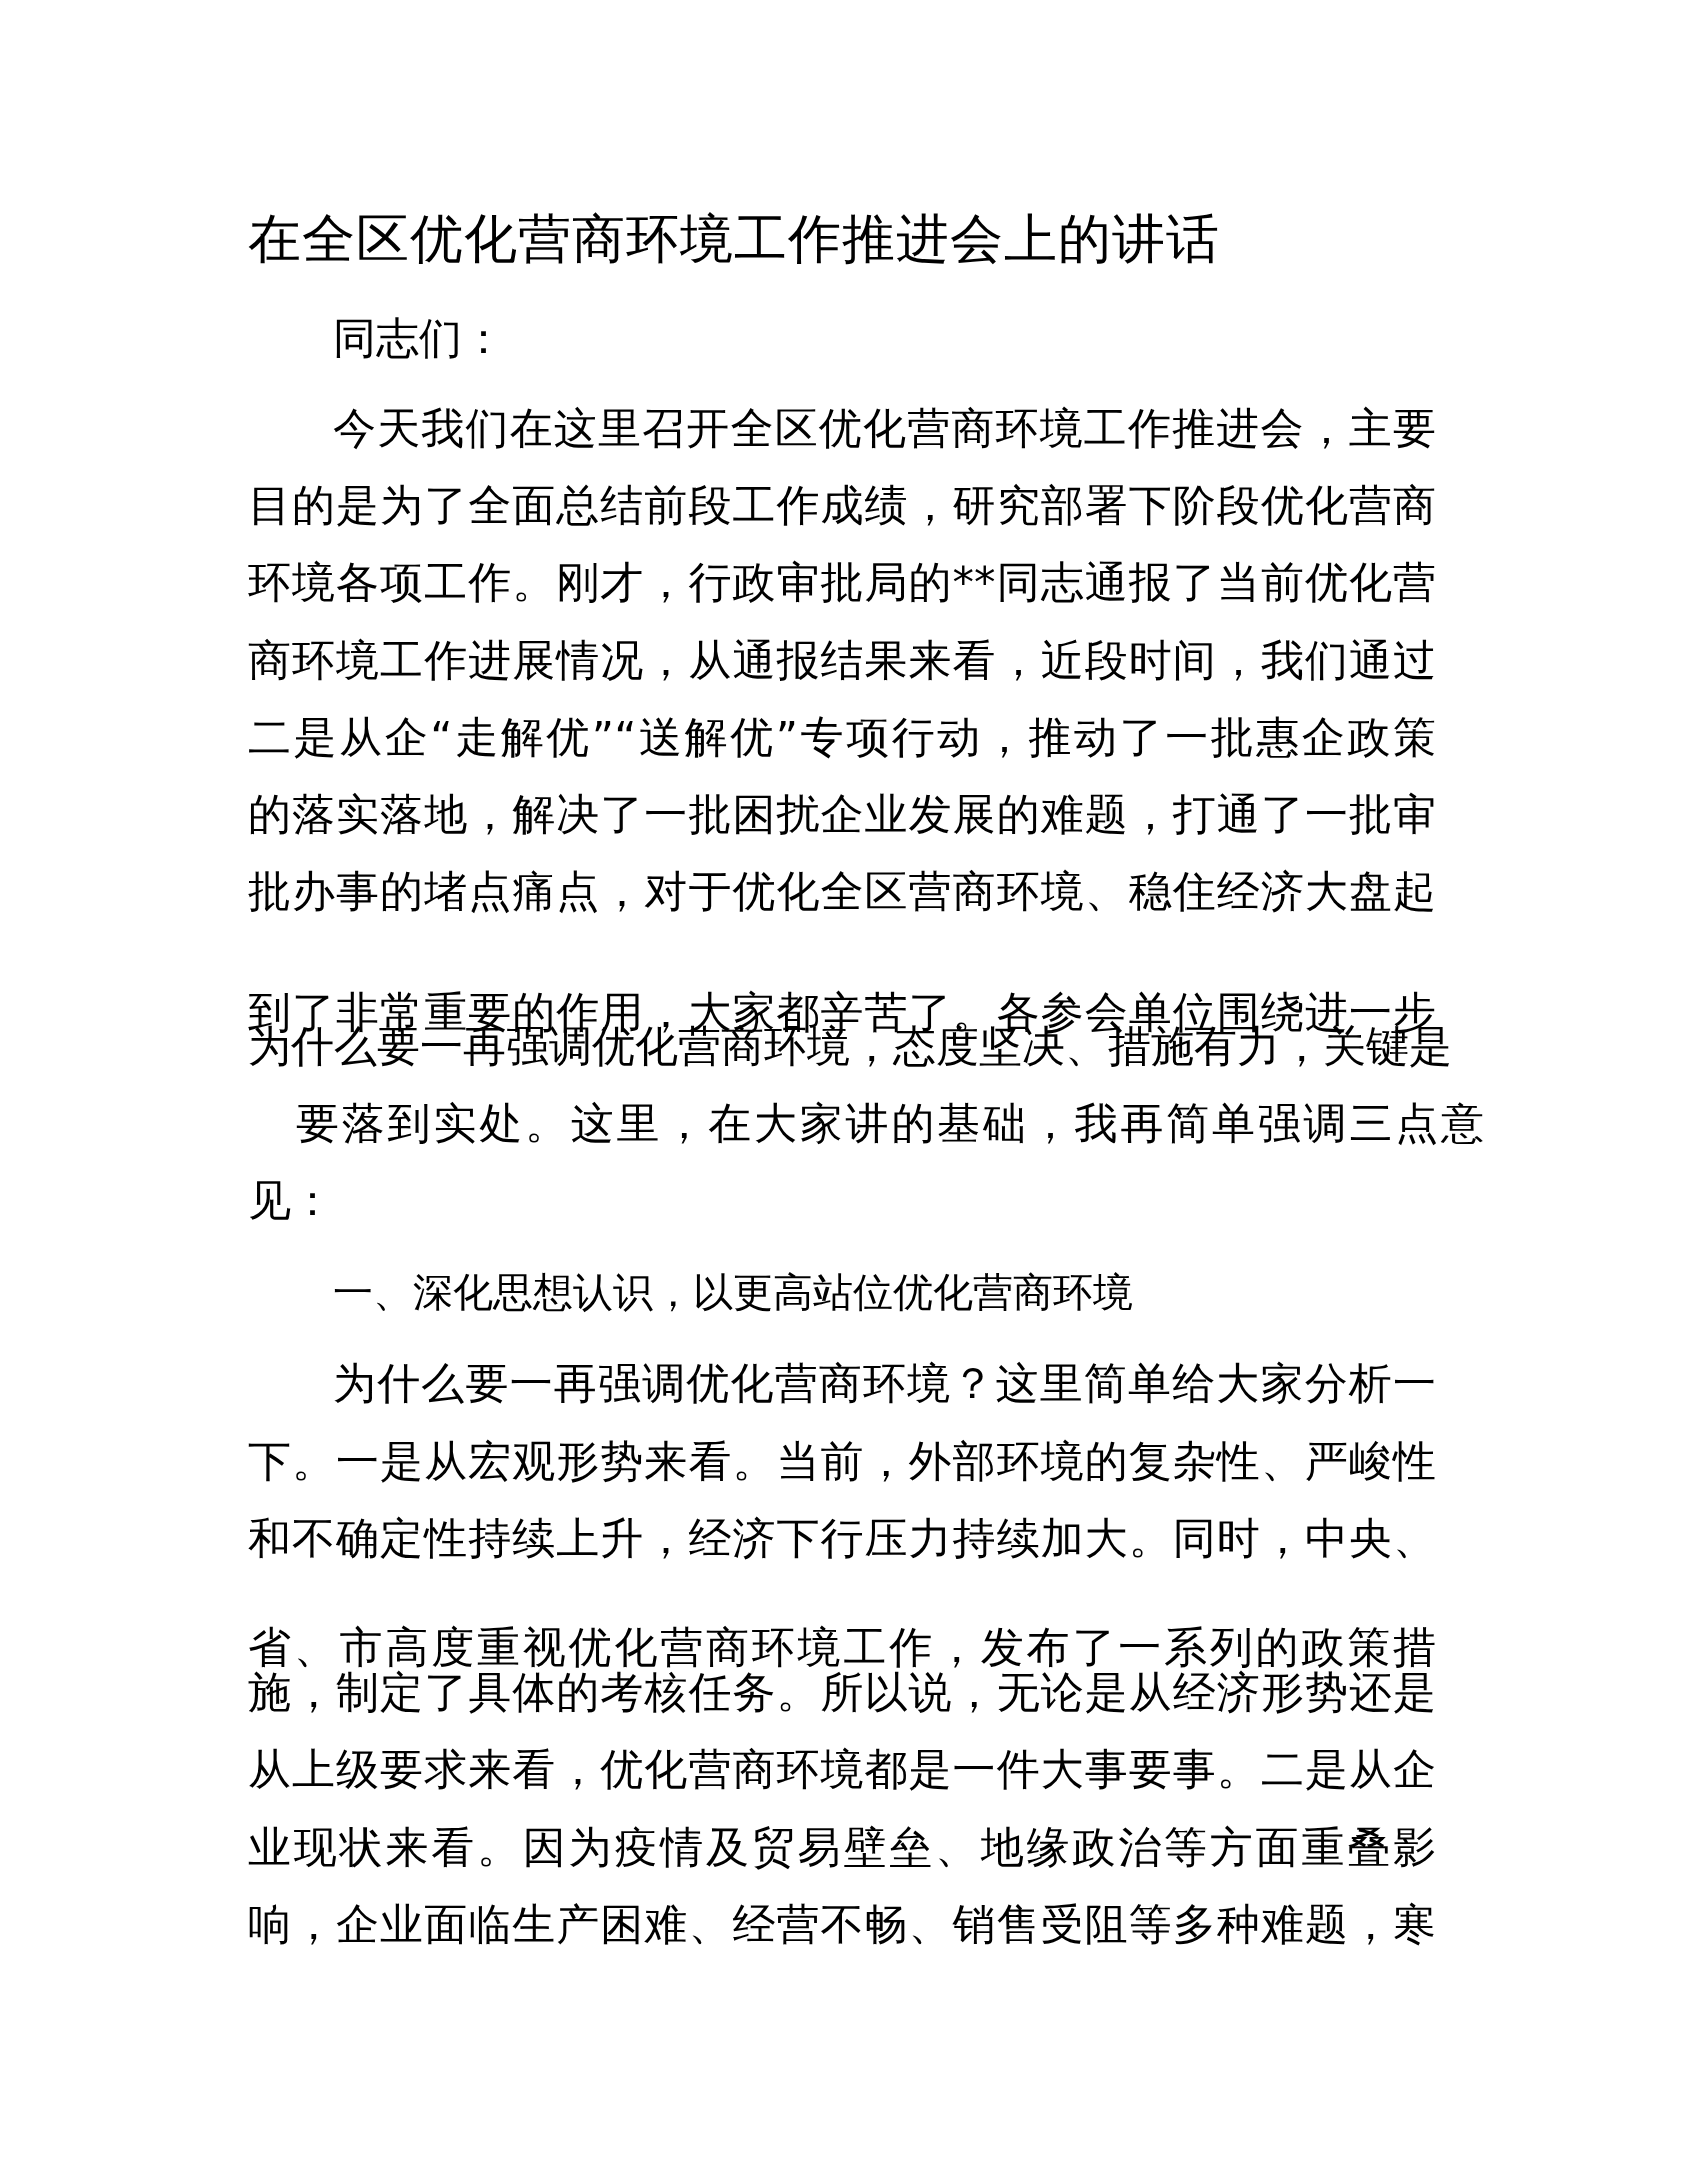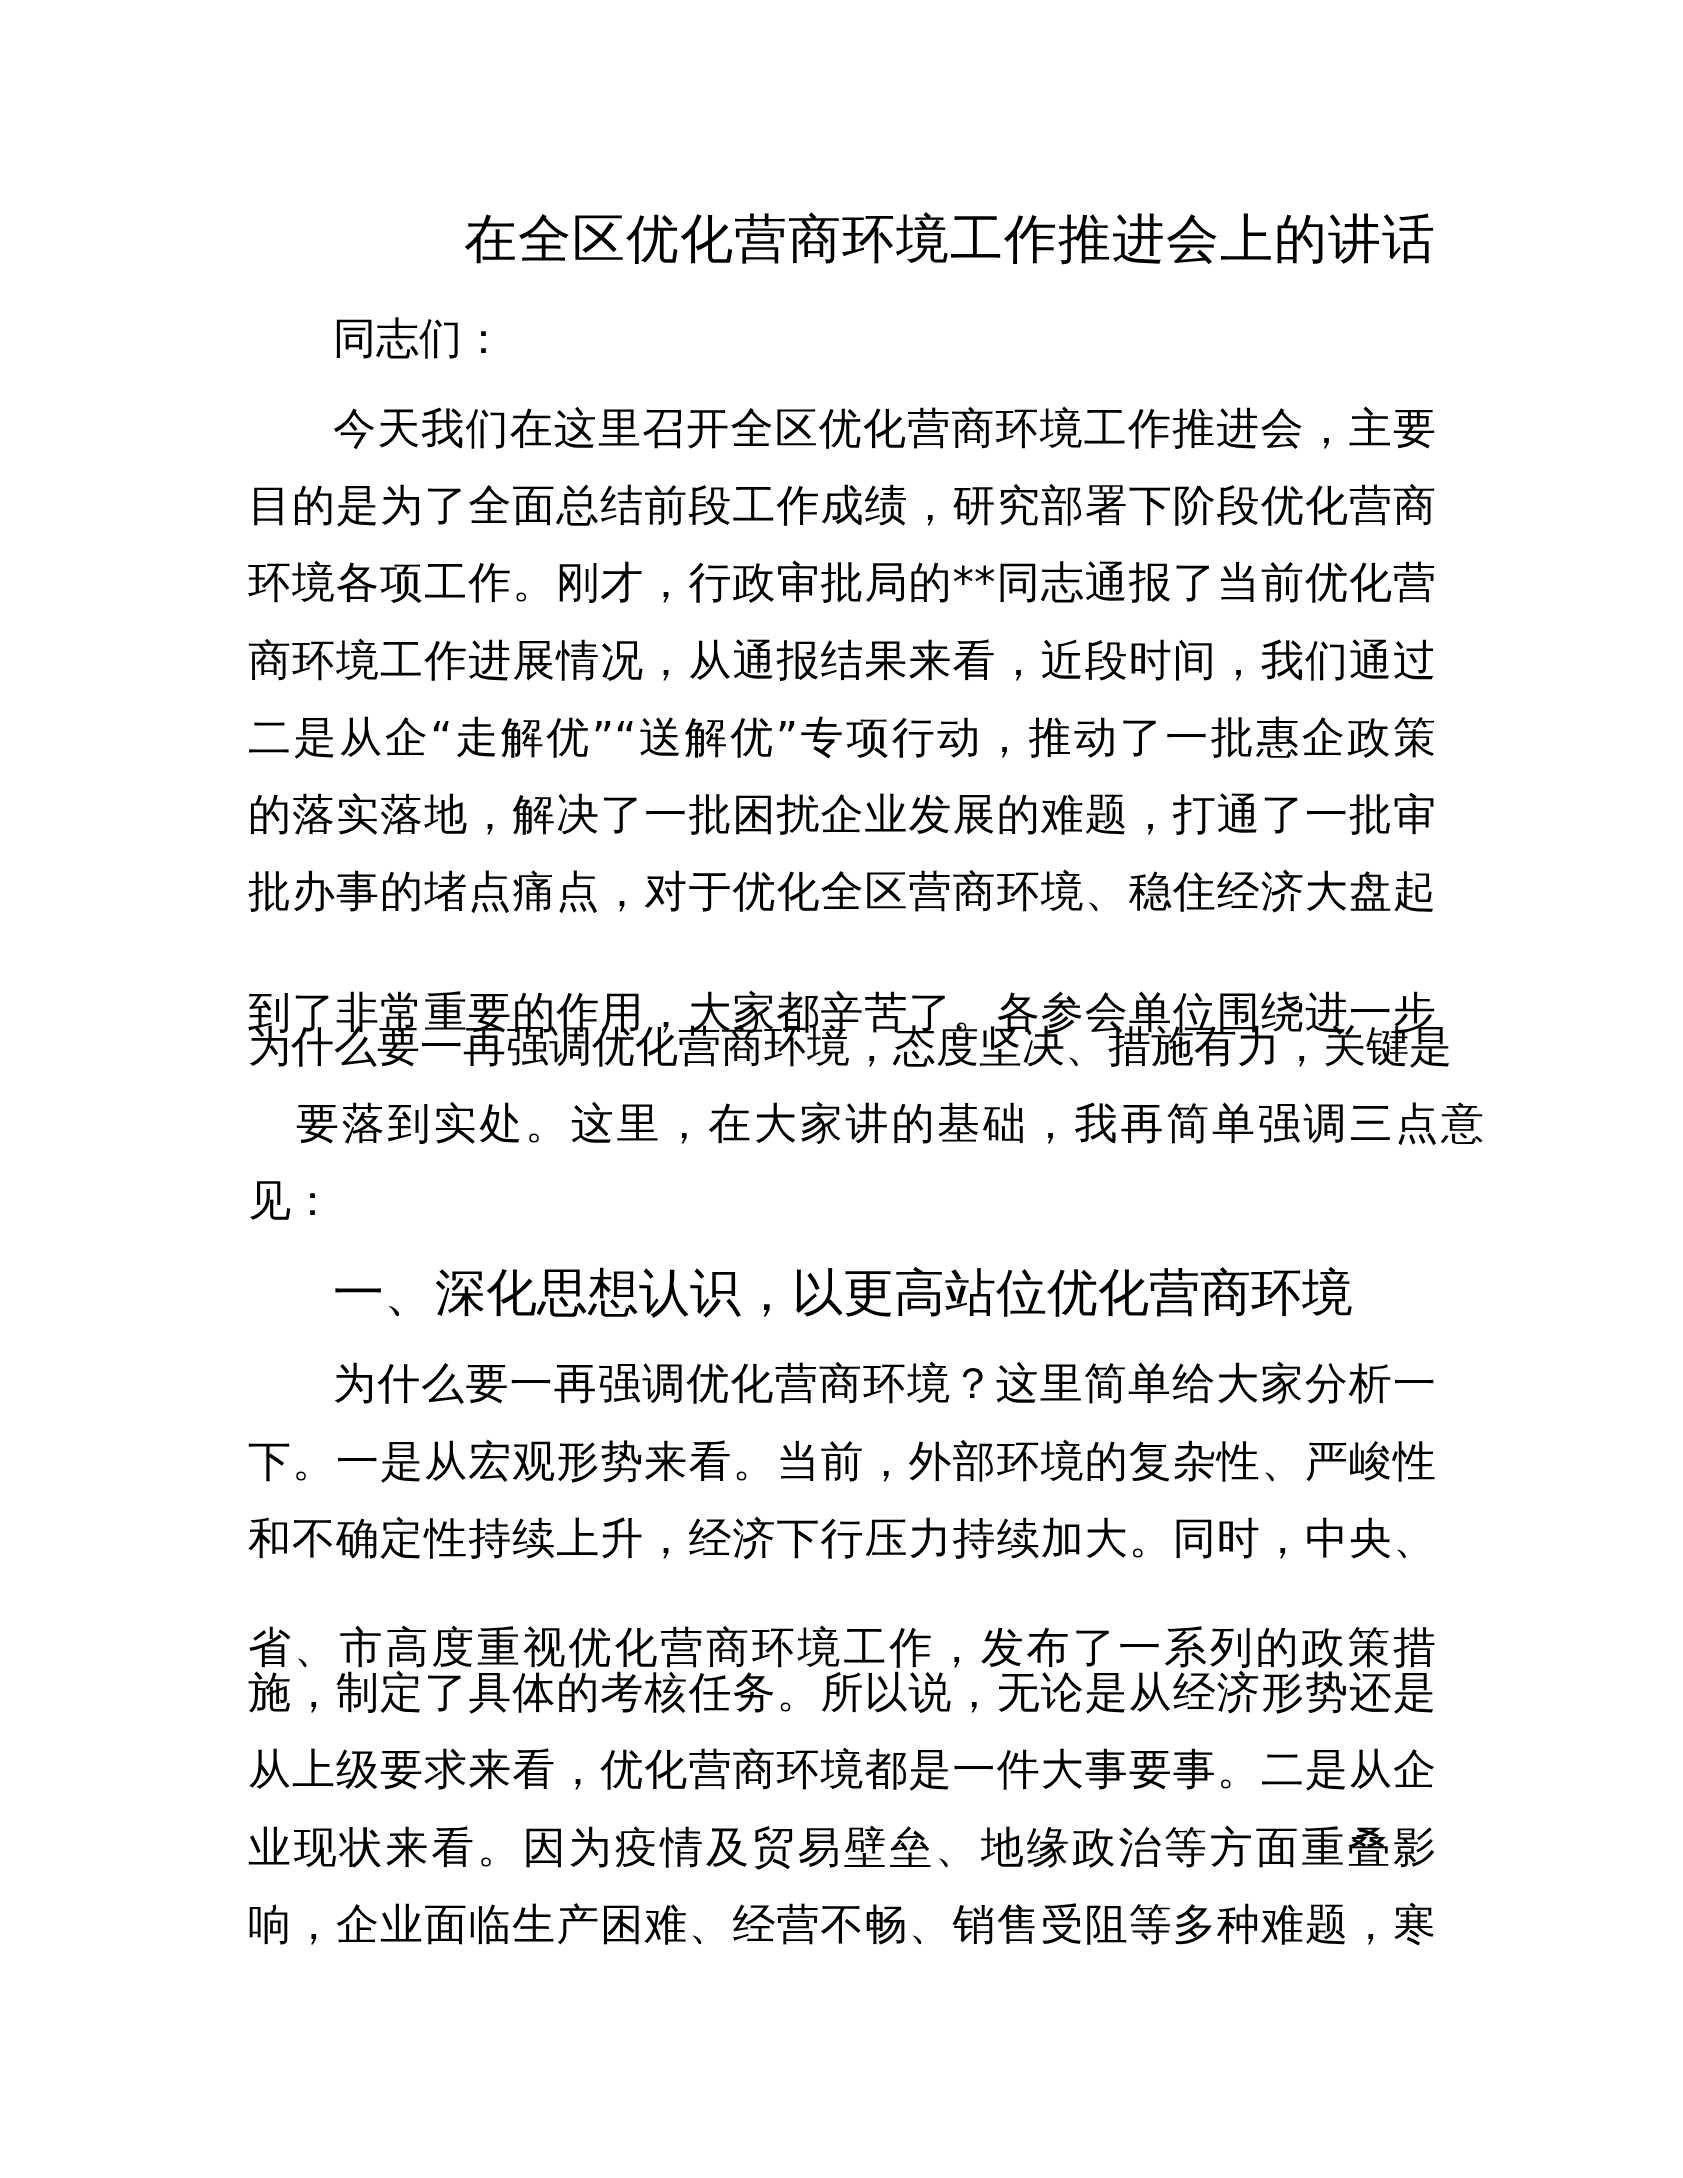--- a/index.html
+++ b/index.html
@@ -4,33 +4,33 @@
   <style>
     html, body { margin: 0; padding: 0; background: #ffffff; }
     body {
       width: 1683px; height: 2178px; position: relative; overflow: hidden;
       font-family: "DejaVu Sans", "Liberation Sans", sans-serif;
       color: #000000;
     }
     .page { position: absolute; left: 0; top: 0; width: 1683px; height: 2178px; background: #ffffff; }
     .title {
       position: absolute; left: 248px; width: 1188px; top: 204px;
-      text-align: right; font-size: 53px; line-height: 69px;
+      text-align: left; font-size: 53px; line-height: 69px;
       letter-spacing: 1px; white-space: nowrap;
     }
     .line {
       position: absolute; left: 248px; width: 1188px;
       font-size: 43px; line-height: 59px; height: 59px;
       white-space: nowrap; overflow: visible;
       text-align: justify; text-align-last: justify;
     }
     .line.indent { left: 333px; width: 1103px; }
     .line.last { text-align-last: left; }
     .salutation { position: absolute; left: 333px; font-size: 43px; line-height: 59px; white-space: nowrap; }
-    .heading { position: absolute; left: 333px; font-size: 51px; line-height: 59px; white-space: nowrap; }
+    .heading { position: absolute; left: 333px; font-size: 40px; line-height: 59px; white-space: nowrap; }
   </style>
 </head>
 <body>
 
 <div class="page">
   <div class="title">在全区优化营商环境工作推进会上的讲话</div>
 
   <div class="salutation" style="top:309px;">同志们：</div>
 
   <div>

